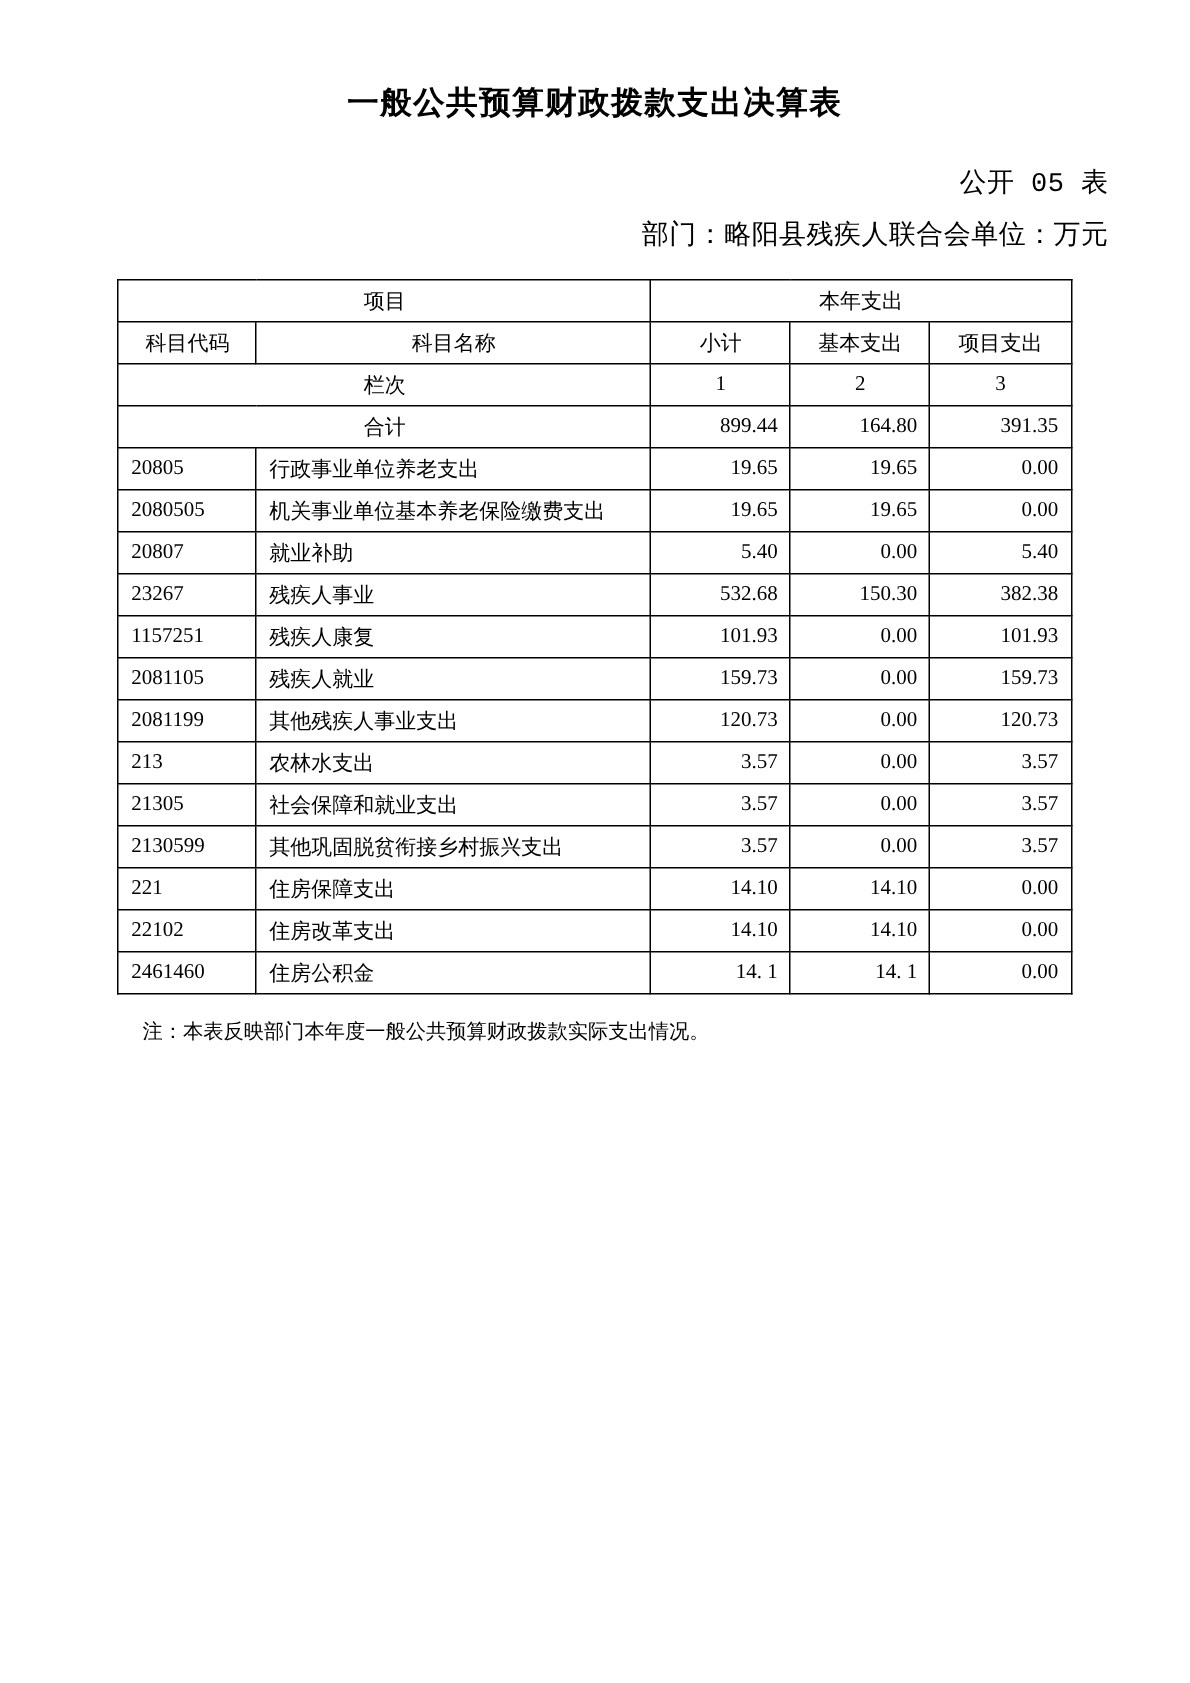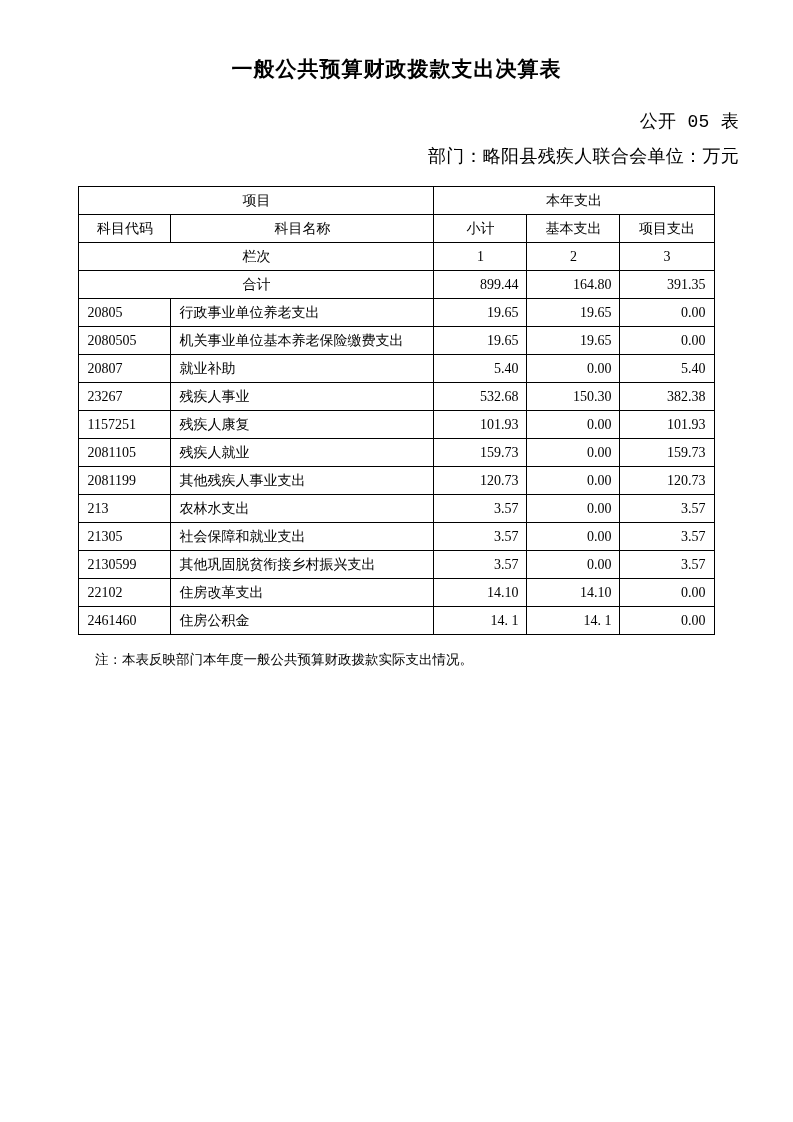--- a/index.html
+++ b/index.html
@@ -190,20 +190,27 @@
         <td class="num">3.57</td>
       </tr>
       <tr>
         <td class="lbl">2130599</td>
         <td class="lbl indent2">其他巩固脱贫衔接乡村振兴支出</td>
         <td class="num">3.57</td>
         <td class="num">0.00</td>
         <td class="num">3.57</td>
       </tr>
       <tr>
+        <td class="lbl">221</td>
+        <td class="lbl indent1">住房保障支出</td>
+        <td class="num">14.10</td>
+        <td class="num">14.10</td>
+        <td class="num">0.00</td>
+      </tr>
+      <tr>
         <td class="lbl">22102</td>
         <td class="lbl indent1">住房改革支出</td>
         <td class="num">14.10</td>
         <td class="num">14.10</td>
         <td class="num">0.00</td>
       </tr>
       <tr>
         <td class="lbl">2461460</td>
         <td class="lbl indent2">住房公积金</td>
         <td class="num">14. 1</td>

